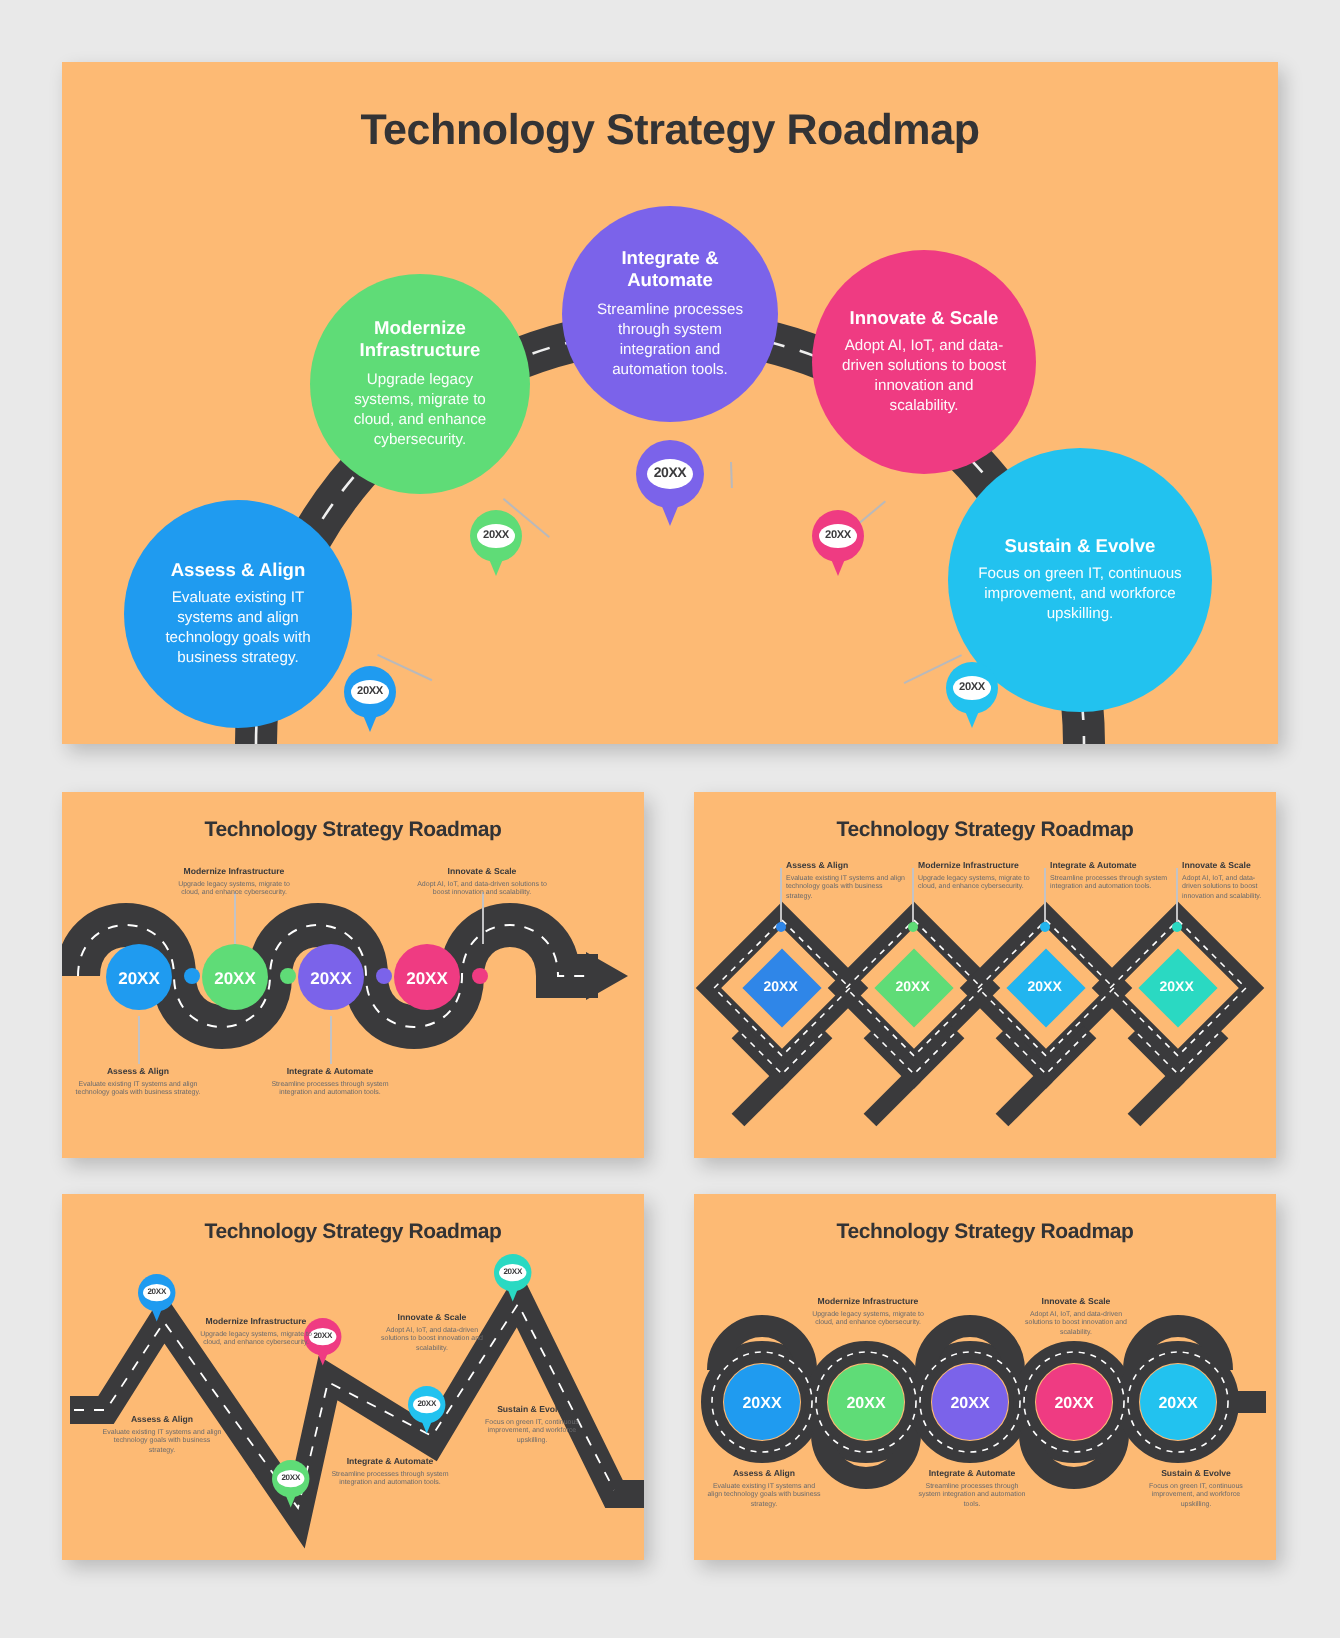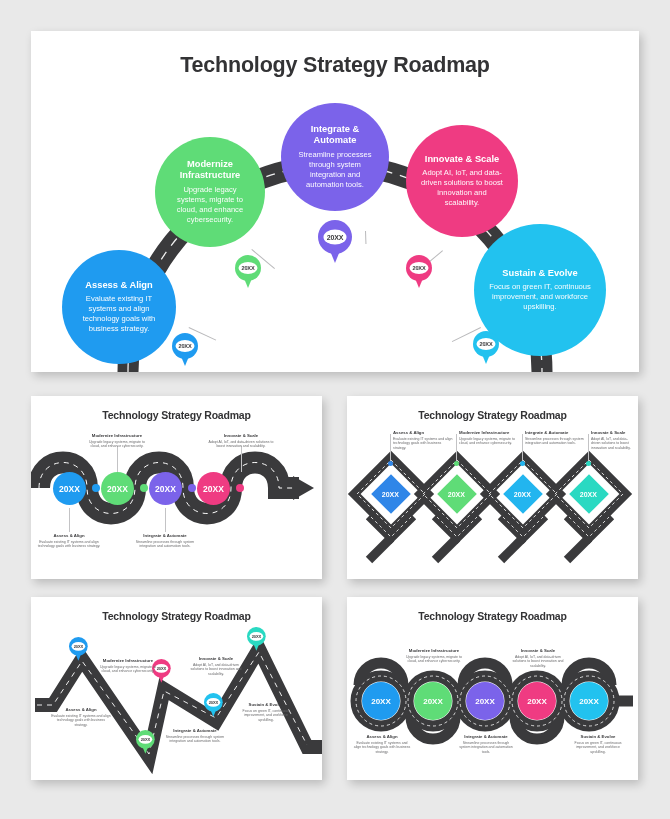--- a/index.html
+++ b/index.html
@@ -7,21 +7,21 @@
     width: 670px; height: 819px;
     background: #e9e9e9;
     font-family: "Liberation Sans", sans-serif;
     overflow: hidden;
   }
   .page { position: relative; width: 670px; height: 819px; }
 
   
   .slide {
     position: absolute;
-    background: #ffffff;
+    background: #fdba74;
     box-shadow: 3px 4px 9px rgba(0,0,0,0.20);
     overflow: hidden;
   }
   .slide-title {
     position: absolute; left: 0; right: 0;
     text-align: center;
     color: #333335;
     font-weight: bold;
     letter-spacing: -0.2px;
   }

